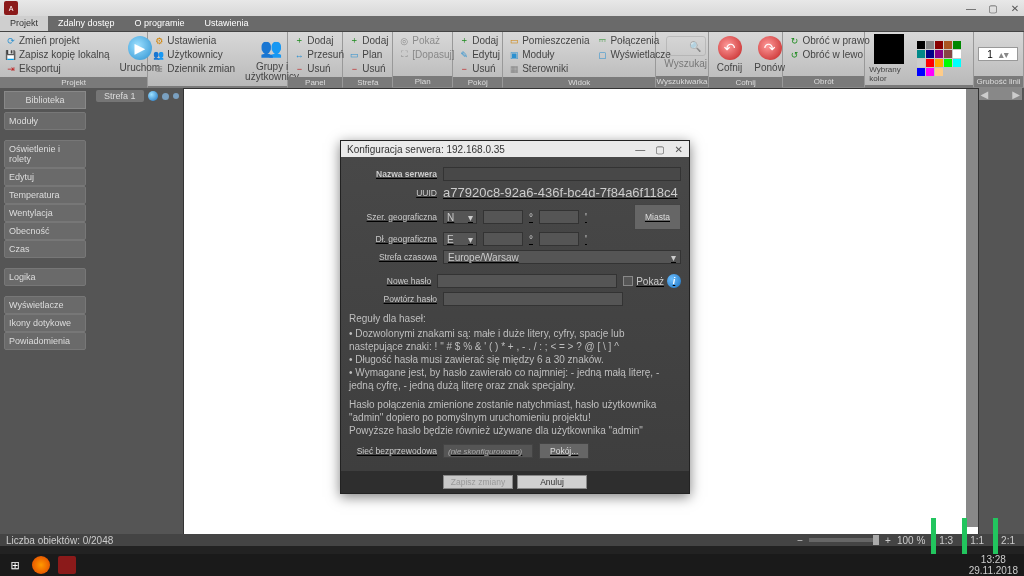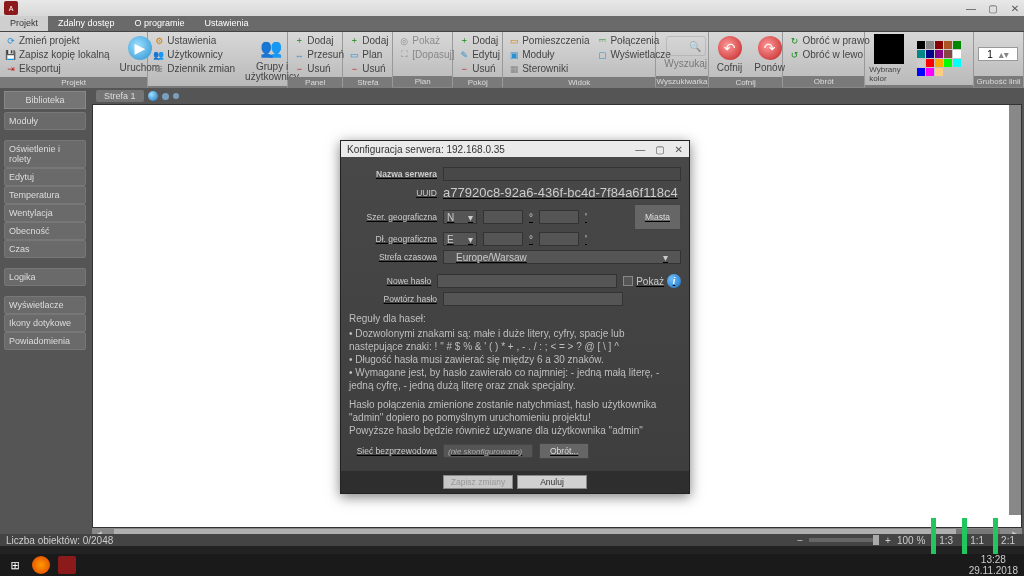--- a/index.html
+++ b/index.html
@@ -31,21 +31,21 @@
 .swatches { display:flex; flex-wrap:wrap; width:60px; gap:1px;}
 .sw { width:8px; height:8px;}
 .bigsw { width:30px; height:30px; background:#000; margin-right:4px;}
 .spinbox { width:40px; height:14px; background:#fff; border:1px solid #999; font-size:8px; text-align:center; display:flex; align-items:center; justify-content:center;}
 
 
 .workspace { position:absolute; top:88px; bottom:20px; left:0; right:0; display:flex;}
 .sidebar { width:90px; background:#555; display:flex; flex-direction:column; padding:3px 4px; gap:3px;}
 .sidecat { background:#6a6a6a; color:#ddd; font-size:9px; padding:3px 4px; border:1px solid #777; border-radius:2px; cursor:pointer;}
 .sidehead { background:#757575; color:#ddd; font-size:9px; padding:3px 4px; text-align:center; border:1px solid #888;}
-.canvas-wrap { flex:1; background:#555; position:relative; padding:0 2px 2px 2px; display:flex; flex-direction:column;}
+.canvas-wrap { flex:1; background:#555; position:relative; padding:0 2px 2px 2px; display:flex; flex-direction:row;}
 .tabstrip { height:16px; display:flex; align-items:center; gap:4px; padding:1px 4px;}
 .zone-tab { background:#757575; color:#ddd; font-size:9px; padding:1px 8px; border-radius:2px;}
 .orb { width:10px; height:10px; border-radius:50%;}
 .canvas { flex:1; background:#fff; position:relative; border:1px solid #333;}
 .hscroll { height:12px; background:#888; display:flex; align-items:center;}
 .hscroll .track { flex:1; height:10px; background:#777; margin:0 10px;}
 .hscroll .thumb { height:10px; width:95%; background:#b0b0b0;}
 .vscroll { position:absolute; right:0; top:0; bottom:12px; width:12px; background:#888;}
 
 
@@ -64,21 +64,21 @@
 .workspace { bottom:34px; }
 .status { bottom:30px; }
 
 
 .dialog { position:absolute; left:340px; top:140px; width:350px; background:#3a3a3a; border:1px solid #222; box-shadow:0 3px 12px rgba(0,0,0,.5); z-index:5;}
 .dlg-title { height:16px; background:#eaeaea; display:flex; align-items:center; padding:0 6px; font-size:9px; color:#333;}
 .dlg-title .btns { margin-left:auto; display:flex; gap:10px; color:#555;}
 .dlg-body { background:linear-gradient(#484848,#3e3e3e); padding:10px 8px 8px;}
 .frow { display:flex; align-items:center; gap:6px; margin-bottom:4px;text-decoration:underline;}
 .flabel { width:88px; text-align:right; color:#ccc; font-size:8.5px;}
-.finput { flex:1; height:14px; background:#555; border:1px solid #333; color:#ccc; font-size:8px; padding:0 12px; display:flex; align-items:center;}
+.finput { flex:1; height:14px; background:#555; border:1px solid #333; color:#ccc; font-size:8px; padding:0 4px; display:flex; align-items:center;}
 .finput.dark { background:#484848; }
 .fsel { width:34px; height:14px; background:#555; border:1px solid #333; display:flex; justify-content:space-between; align-items:center; padding:0 3px; color:#ccc; font-size:8px;}
 .fsmall { width:40px; height:14px; background:#555; border:1px solid #333;}
 .fbtn { background:#666; border:1px solid #444; color:#ddd; font-size:8.5px; padding:2px 10px; cursor:pointer;}
 .rules { color:#bfbfbf; font-size:8px; line-height:1.3; margin:6px 0;}
 .rules .t { margin-bottom:2px;}
 .note { color:#bfbfbf; font-size:8px; line-height:1.3; margin-bottom:6px;}
 .chk { display:flex; align-items:center; gap:3px; color:#ccc; font-size:8.5px;}
 .info-i { width:14px; height:14px; border-radius:50%; background:radial-gradient(circle at 35% 35%,#6ec0ff,#1a70c0); color:#fff; display:flex; align-items:center; justify-content:center; font-size:9px; font-style:italic; font-weight:bold;}
 .dlg-foot { background:#2e2e2e; padding:4px; display:flex; justify-content:center; gap:4px;}
@@ -472,20 +472,20 @@
       <div>• Długość hasła musi zawierać się między 6 a 30 znaków.</div>
       <div>• Wymagane jest, by hasło zawierało co najmniej: - jedną małą literę, - jedną cyfrę, - jedną dużą literę oraz znak specjalny.</div>
     </div>
     <div class="note">
       <div>Hasło połączenia zmienione zostanie natychmiast, hasło użytkownika "admin" dopiero po pomyślnym uruchomieniu projektu!</div>
       <div>Powyższe hasło będzie również używane dla użytkownika "admin"</div>
     </div>
     <div class="frow">
       <div class="flabel">Sieć bezprzewodowa</div>
       <div class="readonly" style="flex:0 0 90px">(nie skonfigurowano)</div>
-      <div class="fbtn">Obrót...</div>
+      <div class="fbtn">Pokój...</div>
     </div>
   </div>
   <div class="dlg-foot">
     <div class="footbtn disabled">Zapisz zmiany</div>
     <div class="footbtn">Anuluj</div>
   </div>
 </div>
 
 </body></html>

